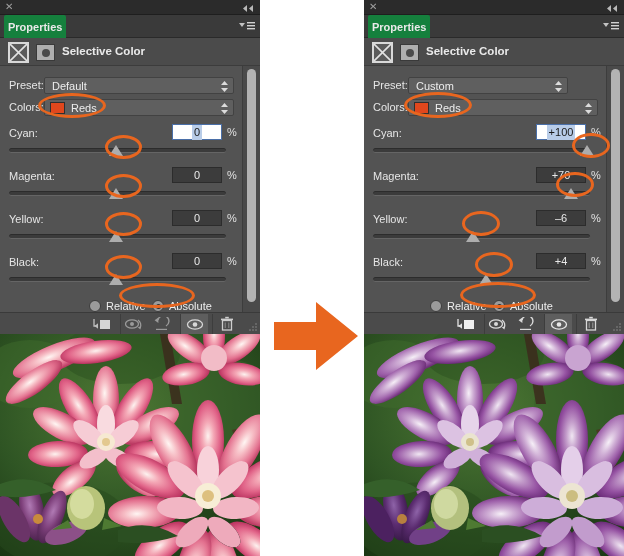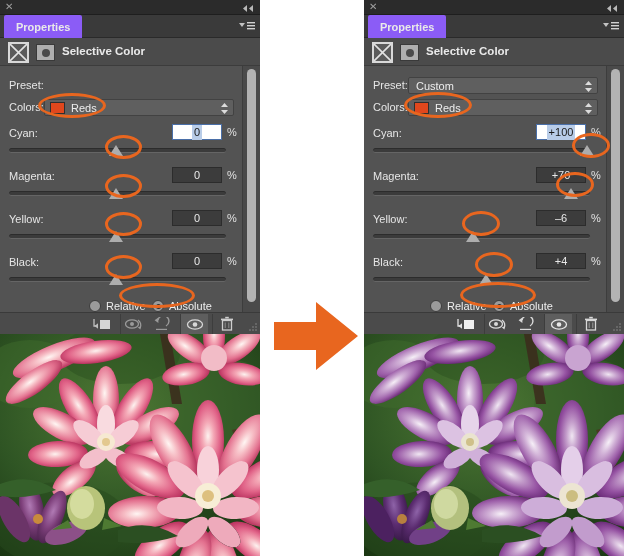--- a/index.html
+++ b/index.html
@@ -41,22 +41,22 @@
   }
 
   .tabstrip {
     position: relative;
     height: 23px;
     background: #3a3a3a;
     border-bottom: 1px solid #2a2a2a;
   }
   .tab {
     position: absolute; left: 4px; top: 0;
-    height: 23px; padding: 0 12px;
-    background: #8b5cf6;
+    height: 23px; padding: 0 4px;
+    background: #15803d;
     display: flex; align-items: center;
     font-size: 11px; font-weight: bold; color: #e9e9e9;
     border-top-left-radius: 2px; border-top-right-radius: 2px;
   }
   .panel-menu {
     position: absolute; right: 4px; top: 6px;
     width: 18px; height: 11px;
   }
 
   .adj-header {
@@ -282,20 +282,29 @@
       </div>
 
       <div class="panel-body">
 
         <div class="scrollbar-track">
           <div class="scrollbar-thumb"></div>
         </div>
 
         <div class="row" style="height:22px;">
           <div class="lbl">Preset:</div>
+          <div class="combo" style="left:44px; top:2px; width:190px;">
+            <div class="val">Default</div>
+            <div class="spin">
+              <svg width="9" height="13" viewBox="0 0 9 13">
+                <path d="M4.5 1 L8 5 L1 5 Z" fill="#dcdcdc"></path>
+                <path d="M4.5 12 L1 8 L8 8 Z" fill="#dcdcdc"></path>
+              </svg>
+            </div>
+          </div>
         </div>
 
         <div class="row" style="height:22px;">
           <div class="lbl">Colors:</div>
           <div class="combo" style="left:44px; top:2px; width:190px;">
             <div class="sw" style="background: rgb(224, 71, 29);"></div>
             <div class="val offs">Reds</div>
             <div class="spin">
               <svg width="9" height="13" viewBox="0 0 9 13">
                 <path d="M4.5 1 L8 5 L1 5 Z" fill="#dcdcdc"></path>
@@ -604,21 +613,21 @@
       </div>
 
       <div class="panel-body">
 
         <div class="scrollbar-track">
           <div class="scrollbar-thumb"></div>
         </div>
 
         <div class="row" style="height:22px;">
           <div class="lbl">Preset:</div>
-          <div class="combo" style="left:44px; top:2px; width:190px;">
+          <div class="combo" style="left:44px; top:2px; width:160px;">
             <div class="val">Custom</div>
             <div class="spin">
               <svg width="9" height="13" viewBox="0 0 9 13">
                 <path d="M4.5 1 L8 5 L1 5 Z" fill="#dcdcdc"></path>
                 <path d="M4.5 12 L1 8 L8 8 Z" fill="#dcdcdc"></path>
               </svg>
             </div>
           </div>
         </div>
 

